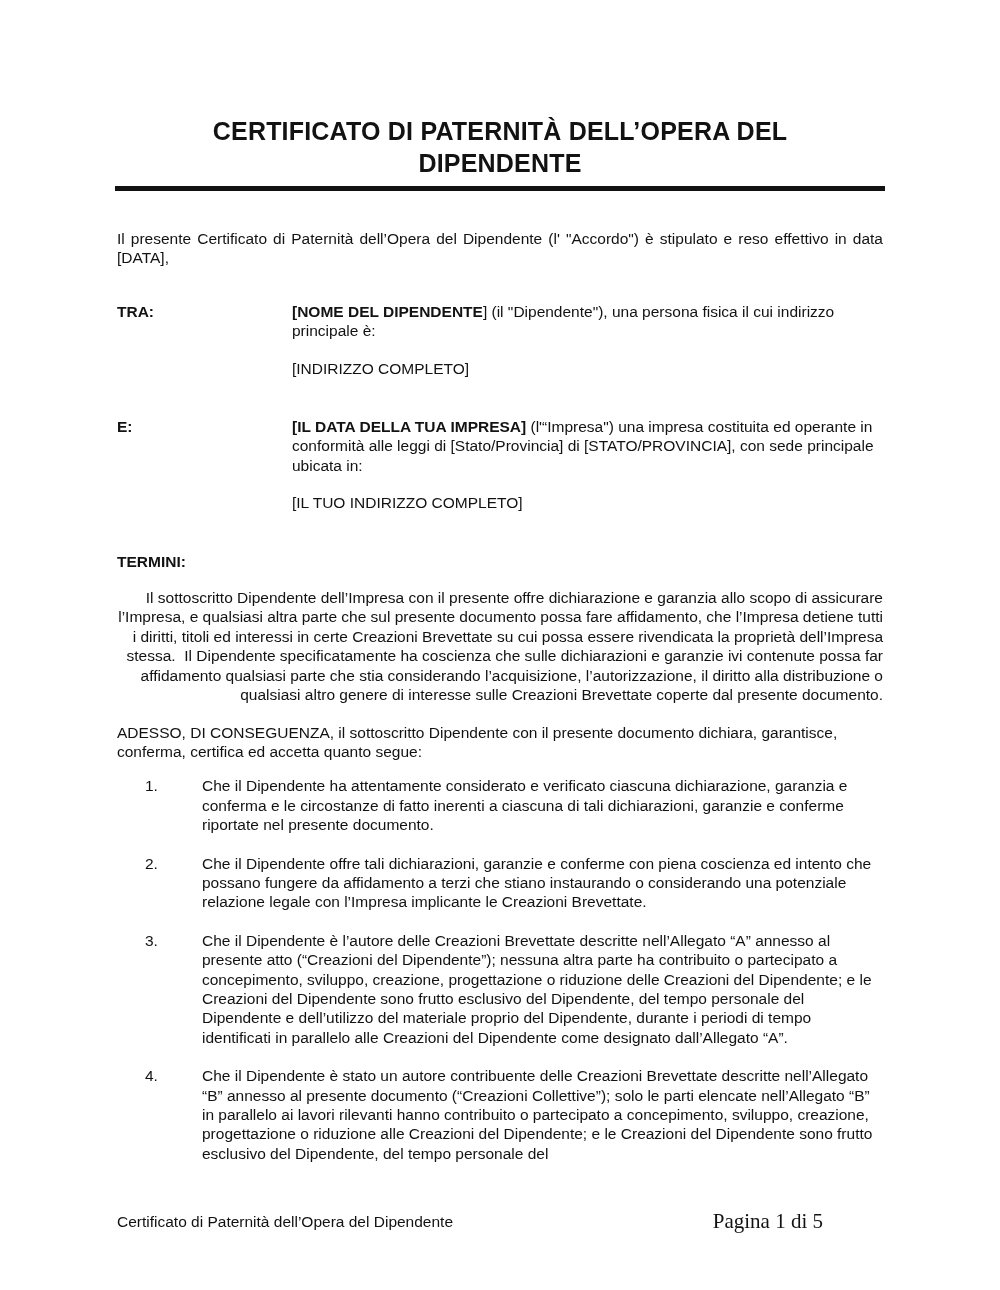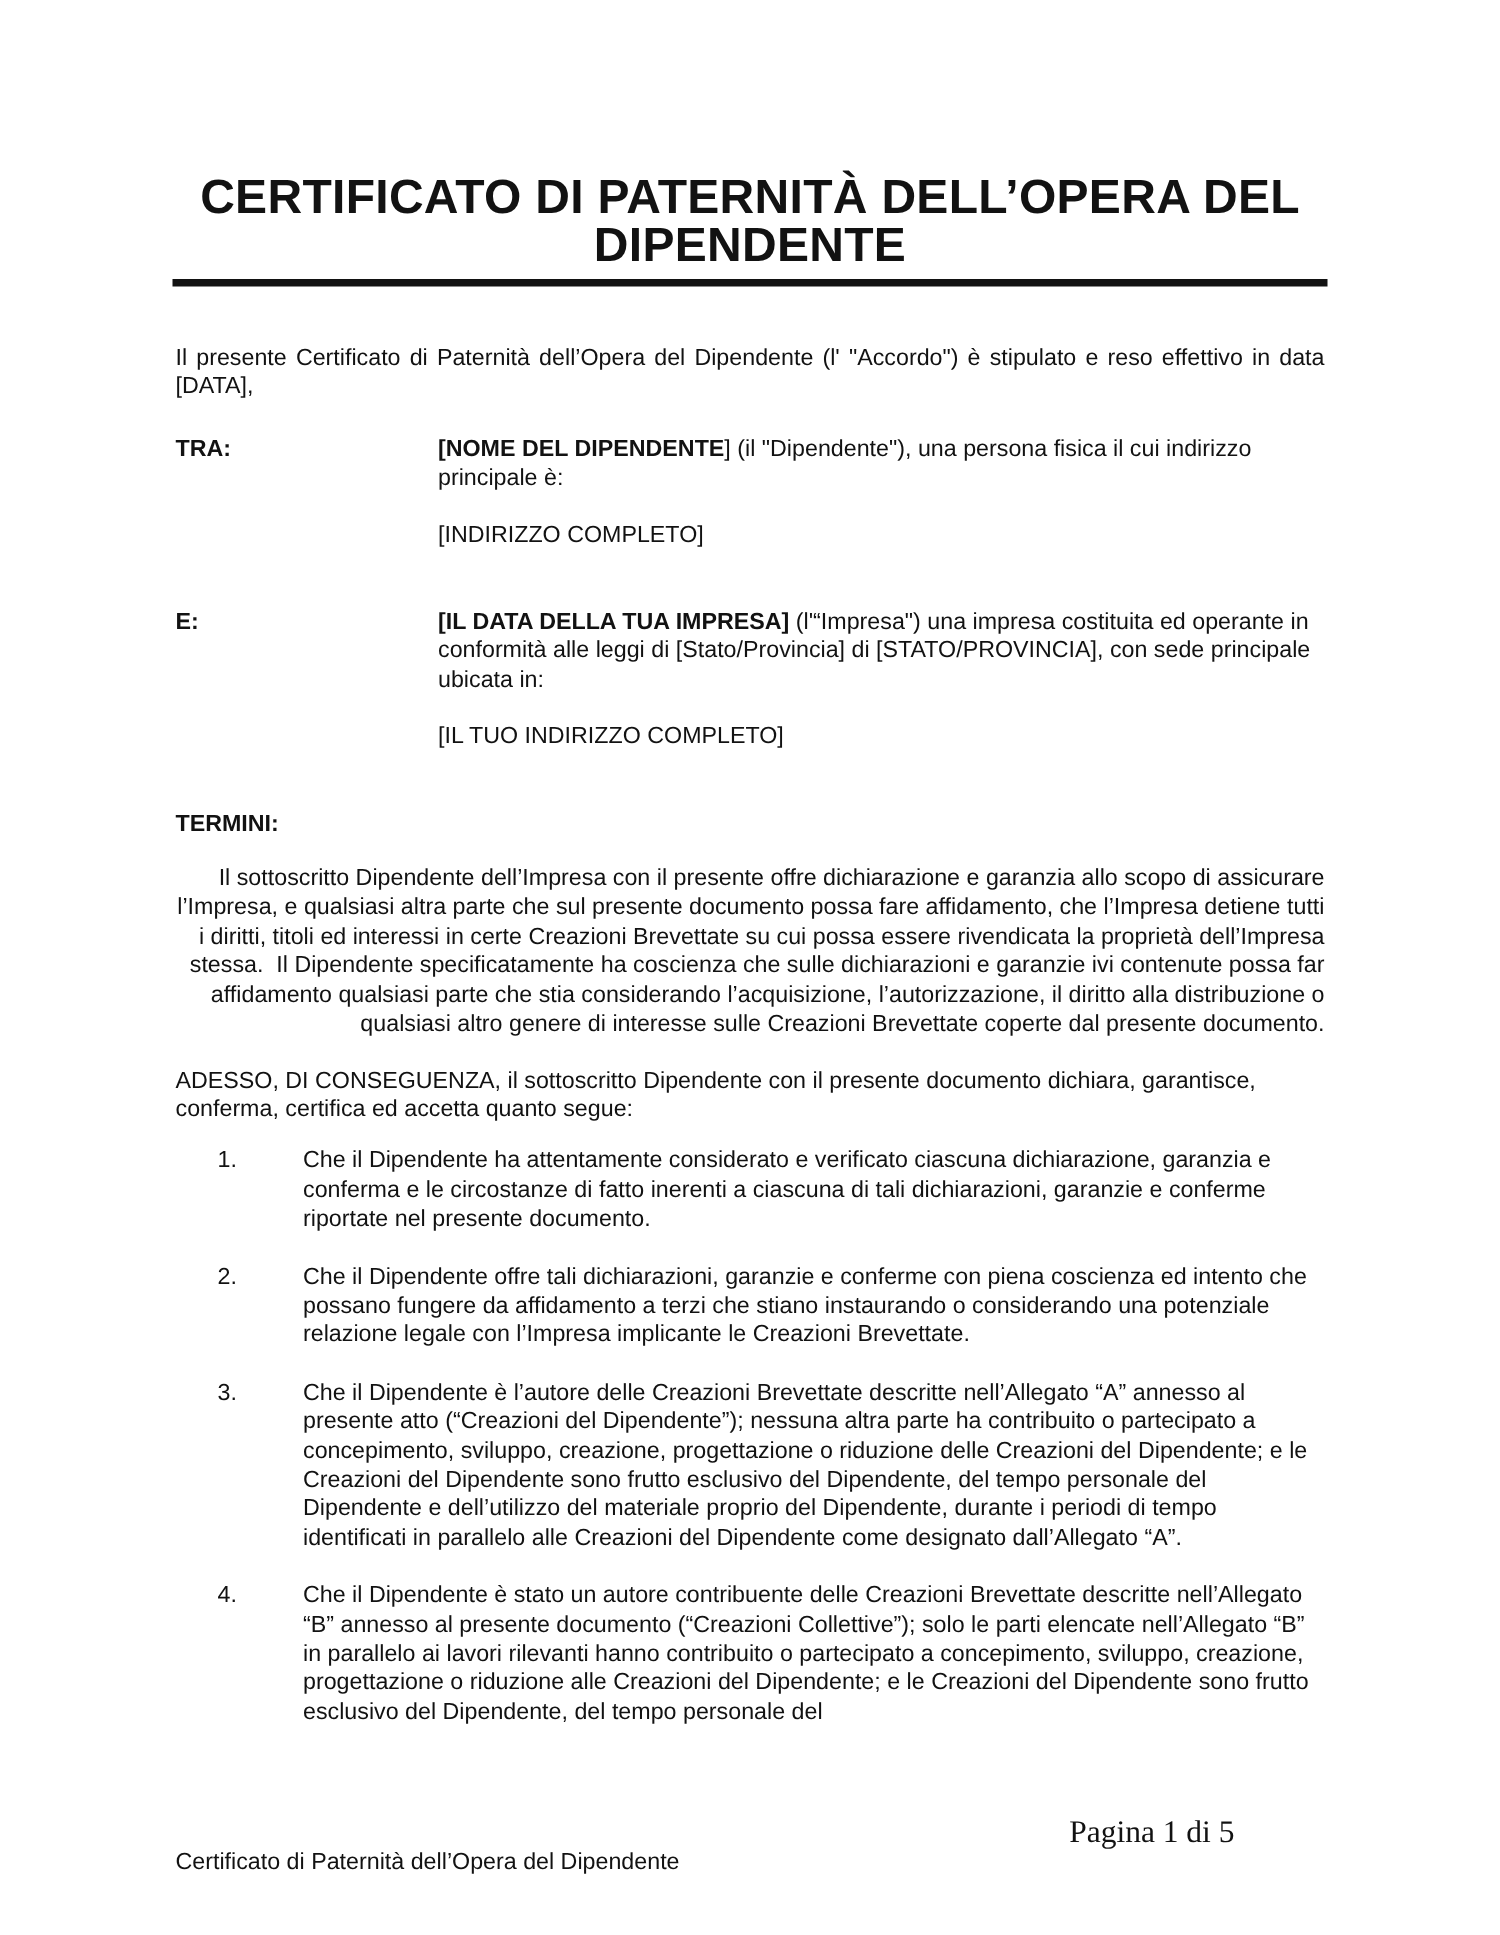--- a/index.html
+++ b/index.html
@@ -13,62 +13,62 @@
   }
   .page {
     position: relative;
     width: 1000px; height: 1290px;
     padding: 115px 117px 0 117px;
     background: #ffffff;
   }
   .content { width: 766px; }
 
   .doc-title {
-    font-size: 32px;
+    font-size: 25px;
     font-weight: bold;
     line-height: 32px;
     text-align: center;
     letter-spacing: 0.2px;
   }
   .title-line { display: block; }
 
   .rule {
     margin-top: 7px;
     height: 5px;
     width: 770px;
     margin-left: -2px;
     background: #121212;
   }
 
   p, .para { font-size: 15.5px; line-height: 19.4px; }
 
   .intro { margin-top: 38px; text-align: justify; }
 
   .party { display: flex; }
-  .party-tra { margin-top: 22px; }
+  .party-tra { margin-top: 34px; }
   .party-e { margin-top: 39px; }
   .party-label { width: 175px; flex: 0 0 175px; font-weight: bold; }
   .party-body { width: 585px; flex: 0 0 585px; }
   .party-address { margin-top: 18px; }
   .bold { font-weight: bold; }
 
   .termini-heading { margin-top: 39px; font-weight: bold; }
   .termini-body { margin-top: 17px; text-align: right; }
   .adesso { margin-top: 18px; }
 
   .list { margin-top: 15px; }
   .list-item { display: flex; margin-top: 19px; }
   .list-item:first-child { margin-top: 0; }
   .item-num { flex: 0 0 85px; padding-left: 28px; }
   .item-text { flex: 0 0 676px; width: 676px; }
 
   .footer-left {
     position: absolute;
     left: 117px; top: 1212px;
-    font-size: 15.5px; line-height: 19.4px; margin-top: 20px;
+    font-size: 15.5px; line-height: 19.4px;
   }
   .footer-right {
     position: absolute;
     right: 177px; top: 1211px;
     font-family: "Liberation Serif", "DejaVu Serif", serif;
     font-size: 21px; line-height: 20px;
   }
 </style>
 </head>
 <body>

